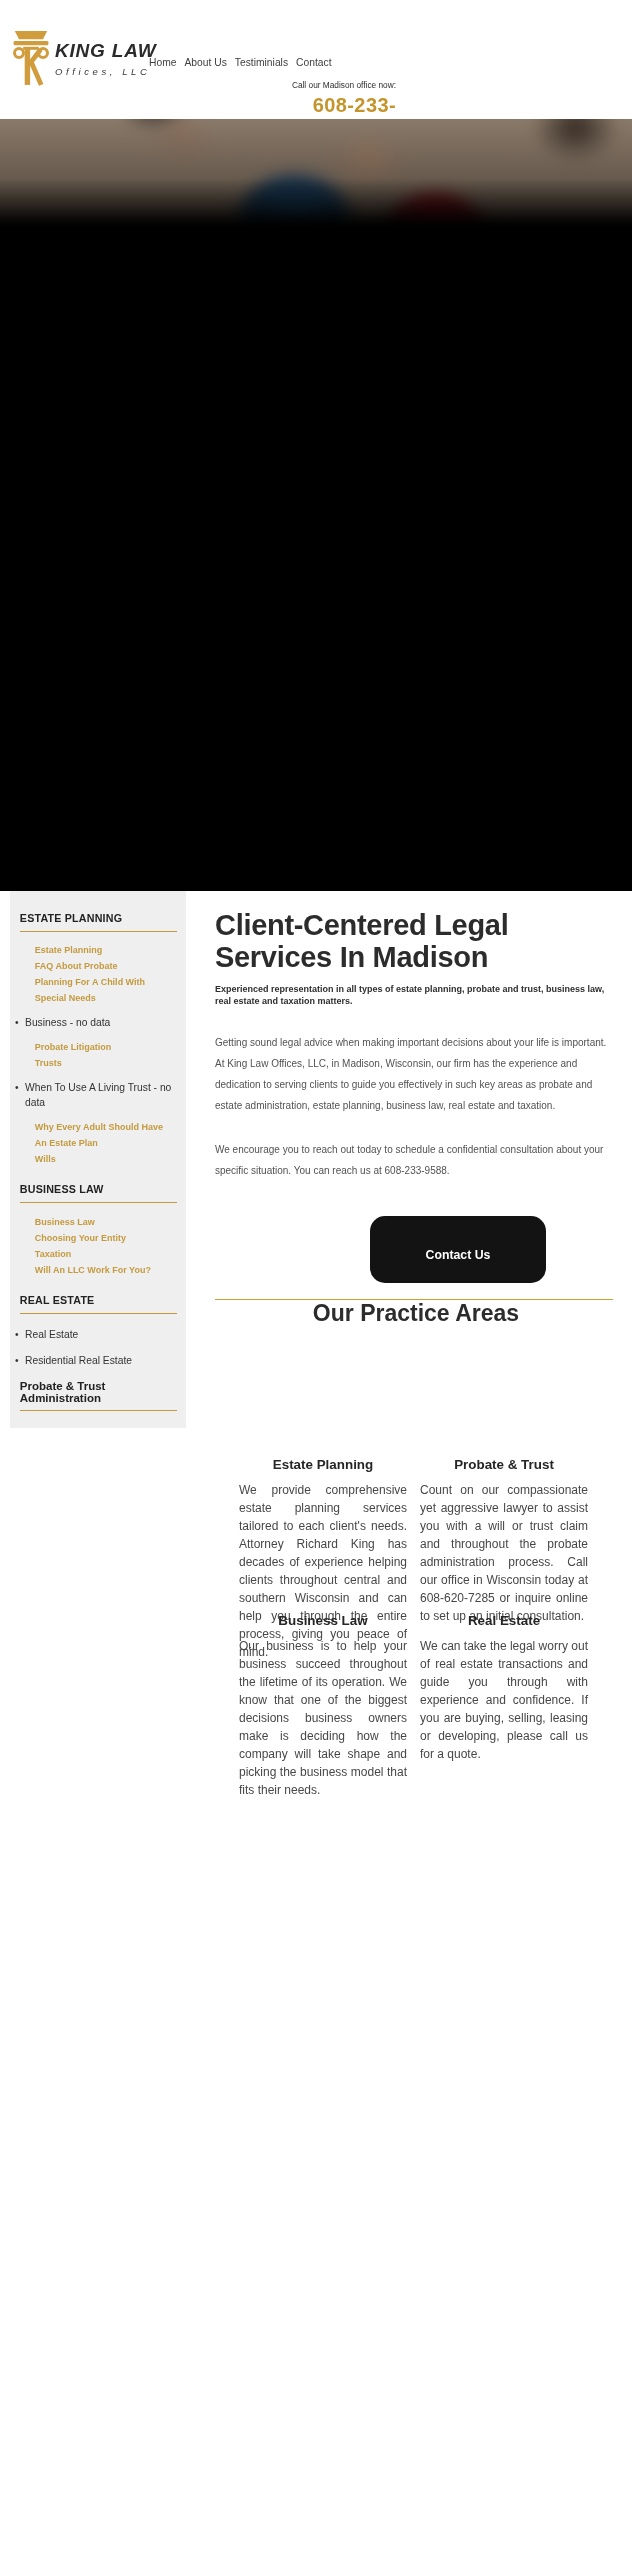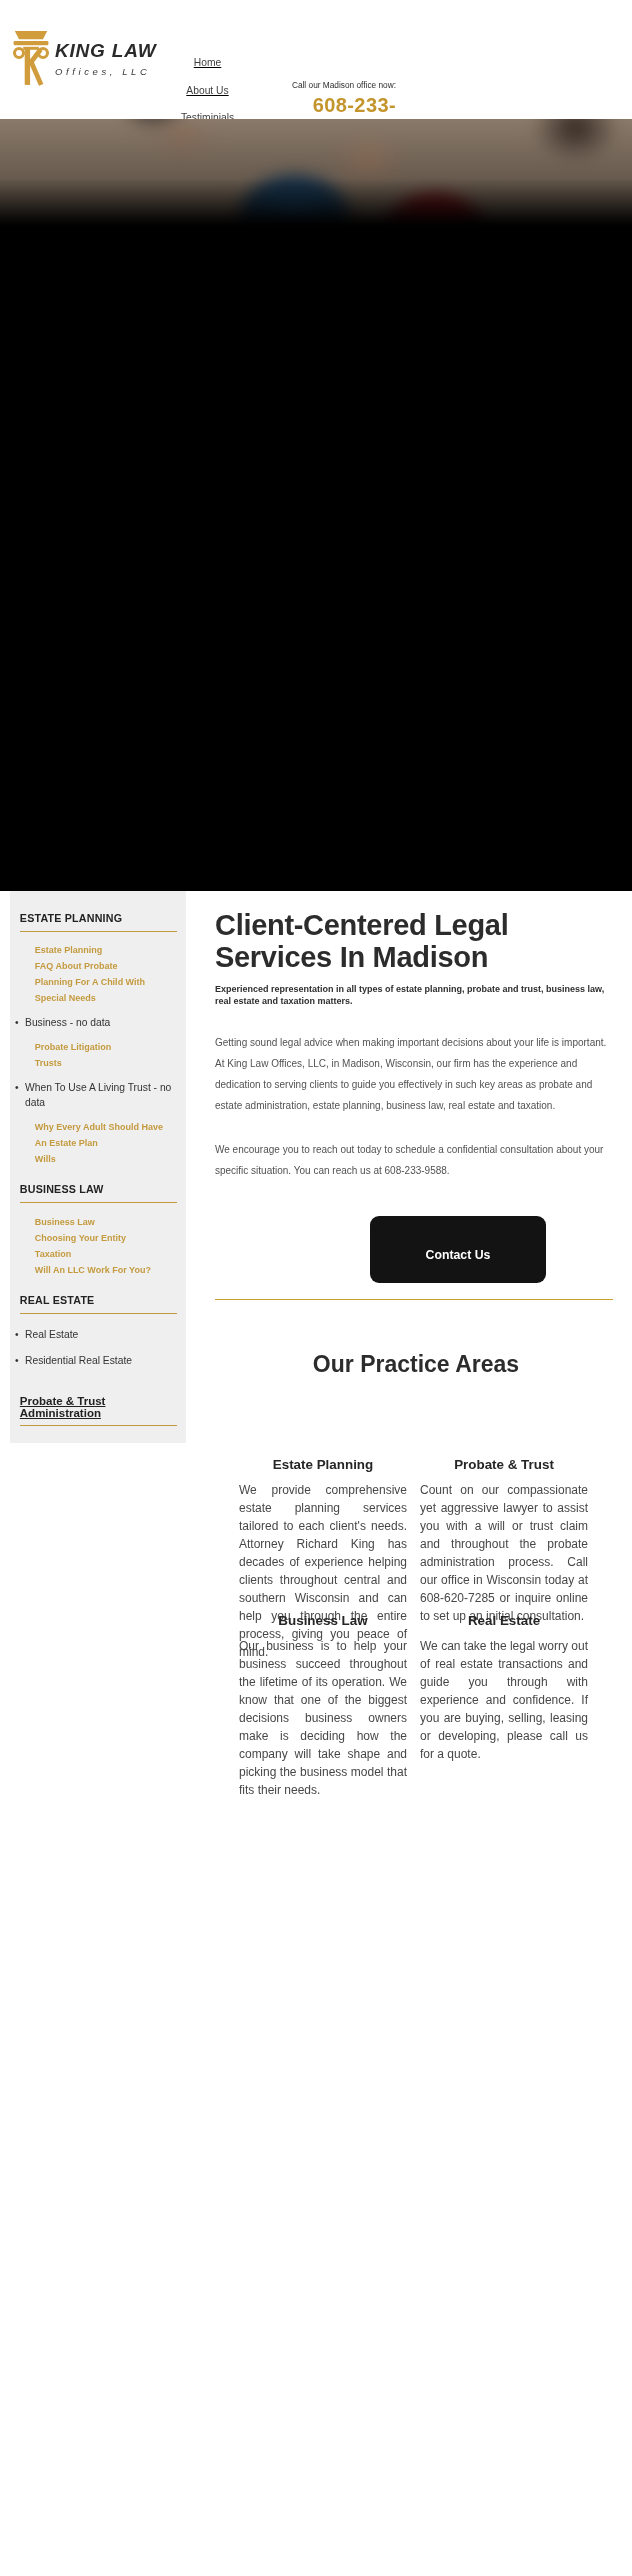--- a/index.html
+++ b/index.html
@@ -8,21 +8,21 @@
   .page { position:relative; width:633px; height:2576px; margin:0 auto; background:#ffffff; overflow:hidden; }
 
   
   .header { position:absolute; left:0; top:0; width:633px; height:119px; background:#ffffff; }
   .brand { position:absolute; left:12.7px; top:28.5px; display:flex; align-items:flex-start; gap:6.3px; text-decoration:none; cursor:pointer;font-style:italic; }
   .brand svg { display:block; }
   .brand-text { padding-top:11px; }
   .brand-name { font-size:19px; font-weight:600; letter-spacing:0.8px; color:#2b2b2b; }
   .brand-sub { margin-top:4px; font-size:9.5px; letter-spacing:3.6px; color:#3a3a3a; }
 
-  .nav { position:absolute; left:149px; top:57px; width:117px; display:grid; grid-template-columns:1fr; row-gap:16.6px; column-gap:8px; justify-items:center;text-decoration:underline; }
+  .nav { position:absolute; left:149px; top:57px; width:117px; display:grid; grid-template-columns:1fr 1fr 1fr 1fr; row-gap:16.6px; column-gap:8px; justify-items:center; }
   .nav a { font-size:10.3px; color:#3f3f3f; text-decoration:none; cursor:pointer; white-space:nowrap; }
 
   .phone-block { position:absolute; left:269px; top:40px; width:127px; text-align:right;margin-top:40px; }
   .call-label { font-size:8.3px; color:#2e2e2e; }
   .phone-number { display:block; margin-top:4px; font-size:20px; font-weight:700; color:#c5952d; text-decoration:none; letter-spacing:0.4px; cursor:pointer; }
 
   
   .hero { position:absolute; left:0; top:119px; width:633px; height:772px; background:#000000; }
   .hero-photo { position:relative; width:633px; height:107px; overflow:hidden; }
   .photo-art { position:absolute; inset:-20px; filter:blur(6.3px); transform:scale(1.1);
@@ -40,33 +40,33 @@
     background:linear-gradient(180deg, rgba(0,0,0,0.30) 0%, rgba(0,0,0,0.45) 55%, rgba(0,0,0,0.92) 92%, #000 100%); }
 
   
   .sidebar { position:absolute; left:10.3px; top:891px; width:176px; min-height:463px; background:#efefef; padding:20.6px 9.5px 17.4px 9.5px; }
   .sb-h { font-size:10.7px; font-weight:700; color:#222222; letter-spacing:0.2px; padding-bottom:7.1px; border-bottom:0.8px solid #c09a3c; }
   .sb-h2 { font-size:11.5px; font-weight:700; color:#222222; padding-bottom:6.3px; border-bottom:0.8px solid #c09a3c; }
   .sb-links { margin:10.3px 0 0 15px; display:block; }
   .sb-links a { display:block; font-size:9px; font-weight:700; color:#c49a3e; line-height:16px; text-decoration:none; cursor:pointer; }
   .sb-bullet { display:flex; gap:6.3px; margin:8.7px 0 0 -4.7px; font-size:10.3px; color:#333333; line-height:15px; }
   .sb-bullet .dot { font-size:10.3px; line-height:15px; color:#333333; }
-  .mt20 { margin-top:16px; } .mt18 { margin-top:27px;text-decoration:underline; } .mt16 { margin-top:12.7px; } .mt14 { margin-top:11px; }
+  .mt20 { margin-top:16px; } .mt18 { margin-top:12px; } .mt16 { margin-top:12.7px; } .mt14 { margin-top:11px; }
 
   
   .main { position:absolute; left:215px; top:909px; width:402px; }
   .main h1 { font-size:29px; line-height:32px; font-weight:700; letter-spacing:-0.3px; color:#2c2c2c; margin-bottom:9.5px; }
   .subtitle { font-size:9px; font-weight:700; line-height:12px; color:#2e2e2e; width:397px; }
   .main p.lead { font-size:10px; line-height:21.3px; color:#525252; margin-top:22px; }
   .main p.first { margin-top:25px; }
-  .contact-btn { display:block; margin:35px 0 0 155px; width:176px; height:67px; background:#131313; border:none; border-radius:9px;
+  .contact-btn { display:block; margin:35px 0 0 155px; width:176px; height:67px; background:#131313; border:none; border-radius:15px;
     color:#ffffff; font-family:"Liberation Sans", sans-serif; font-size:12.3px; font-weight:700; text-align:center; padding-top:11px;
     vertical-align:top; cursor:pointer; }
   .divider { border:0; border-top:0.8px solid #c9a22e; margin-top:16px; width:398px; }
-  .practice-title { margin-top:51px; text-align:center; font-size:23px; font-weight:700; color:#2c2c2c; }
+  .practice-title { text-align:center; font-size:23px; font-weight:700; color:#2c2c2c; }
 
   
   .card { position:absolute; width:168px; background:transparent; }
   .card h4 { font-size:13.4px; font-weight:700; text-align:center; color:#262626; margin-bottom:8.7px; }
   .card p { font-size:12px; line-height:18px; color:#474747; text-align:justify; }
   .card-estate   { left:239px; top:1457px; }
   .card-probate  { left:420px; top:1457px; }
   .card-business { left:239px; top:1613px; }
   .card-realestate { left:420px; top:1613px; }
 </style>

